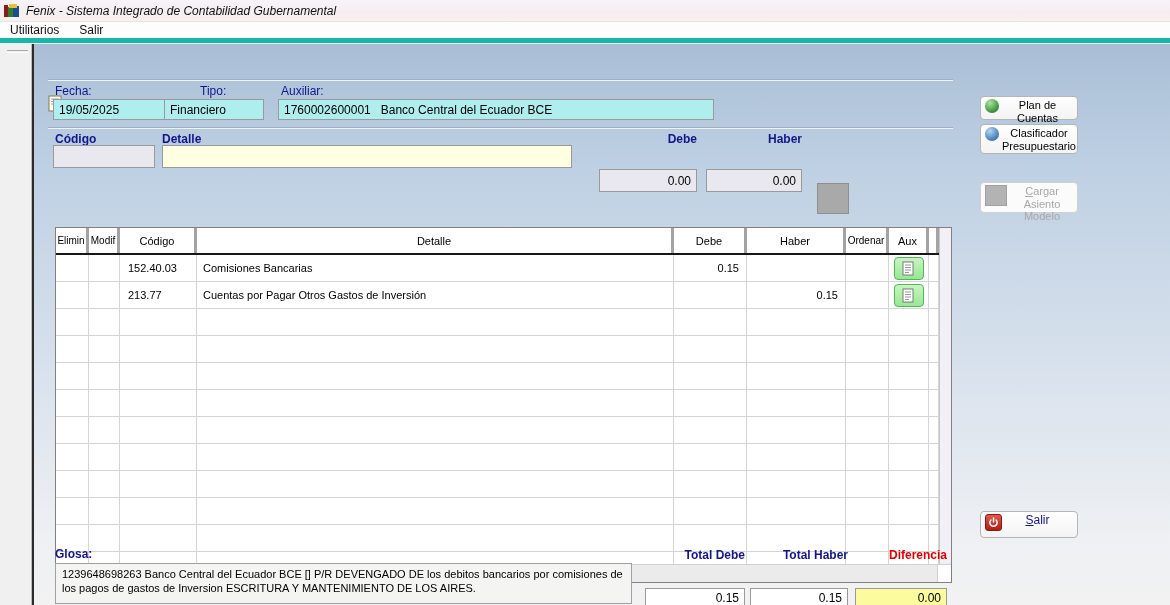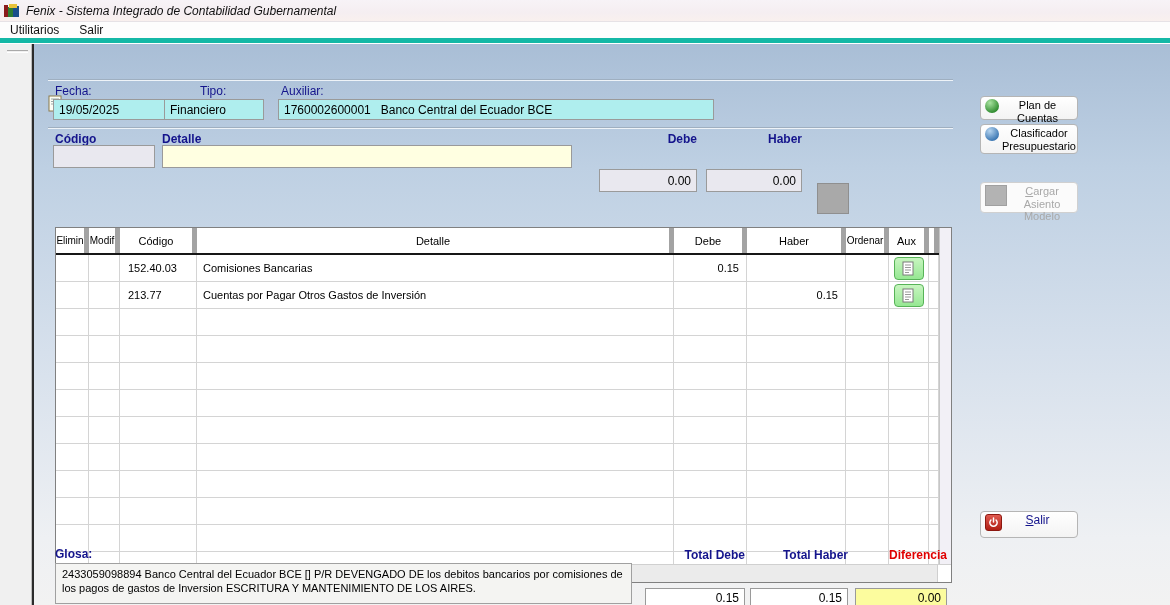--- a/index.html
+++ b/index.html
@@ -47,21 +47,21 @@
   .sq-btn { position:absolute; left:817px; top:139px; width:32px; height:31px; background:#a9a9a9;
     border:1px solid #8f8f8f; }
 
   
   .grid { position:absolute; left:55px; top:183px; width:897px; height:356px;
     background:#fff; border:1px solid #808080; }
   .grid-inner { position:absolute; left:0; top:0; width:883px; height:336px; overflow:hidden; }
   .grid-row { display:grid; grid-template-columns:33px 31px 77px 1fr 73px 99px 43px 40px 10px; height:27px; }
   .grid-row.hdr { border-bottom:2px solid #161616; background:#fff; }
   .hcell { font-size:11px; display:flex; align-items:center; justify-content:center;
-    border-right:5px solid #a3a3a3; color:#000; overflow:hidden; white-space:nowrap; }
+    border-right:3px solid #a3a3a3; color:#000; overflow:hidden; white-space:nowrap; }
   .hcell.small { font-size:10px; }
   .cell { font-size:11px; display:flex; align-items:center; border-right:1px solid #d4d4d4;
     border-bottom:1px solid #d4d4d4; overflow:hidden; white-space:nowrap; background:#fff; }
   .c-codigo { padding-left:8px; }
   .c-detalle { padding-left:6px; }
   .c-debe, .c-haber { justify-content:flex-end; padding-right:7px; }
   .c-aux { justify-content:center; }
   .aux-btn { width:30px; height:23px; border:1px solid #57b357; border-radius:4px;
     background:linear-gradient(180deg,#c8f5c0 0%,#96e893 100%); display:flex; align-items:center; justify-content:center; cursor:pointer; }
   .vscroll { position:absolute; right:0; top:0; width:12px; height:336px; background:#f2f0f6; border-left:1px solid #c6c6c6; }
@@ -339,21 +339,21 @@
       <span class="pwr">
         <svg width="11" height="11" viewBox="0 0 12 12">
           <path d="M3.2 3.2 A4 4 0 1 0 8.8 3.2" fill="none" stroke="#fff" stroke-width="1.6" stroke-linecap="round"></path>
           <line x1="6" y1="1" x2="6" y2="5.5" stroke="#fff" stroke-width="1.6" stroke-linecap="round"></line>
         </svg>
       </span>
       <span class="txt salir-txt"><span class="accel">S</span><span>alir</span></span>
     </div>
 
     <span class="lbl b" style="left:55px; top:503px;text-align:center;">Glosa:</span>
-    <div class="glosa-box" style="top:519px;">2433059098894 Banco Central del Ecuador BCE  [] P/R DEVENGADO DE  los debitos bancarios por comisiones de los pagos de gastos de Inversion ESCRITURA Y MANTENIMIENTO DE LOS AIRES.</div>
+    <div class="glosa-box" style="top:519px;">1239648698263 Banco Central del Ecuador BCE  [] P/R DEVENGADO DE  los debitos bancarios por comisiones de los pagos de gastos de Inversion ESCRITURA Y MANTENIMIENTO DE LOS AIRES.</div>
 
     <span class="lbl b ra" style="left:645px; top:504px; width:100px;">Total Debe</span>
     <span class="lbl b ra" style="left:750px; top:504px; width:98px;">Total Haber</span>
     <span class="lbl red ra" style="left:855px; top:504px; width:92px;">Diferencia</span>
     <input class="fld num" style="left: 645px; top: 520px; width: 100px; height: 20px; background: rgb(255, 255, 255);" value="0.15">
     <input class="fld num" style="left: 750px; top: 520px; width: 98px; height: 20px; background: rgb(255, 255, 255);" value="0.15">
     <input class="fld num" style="left: 855px; top: 520px; width: 92px; height: 20px; background: rgb(252, 252, 158);" value="0.00">
   </div>
 </div>
 

